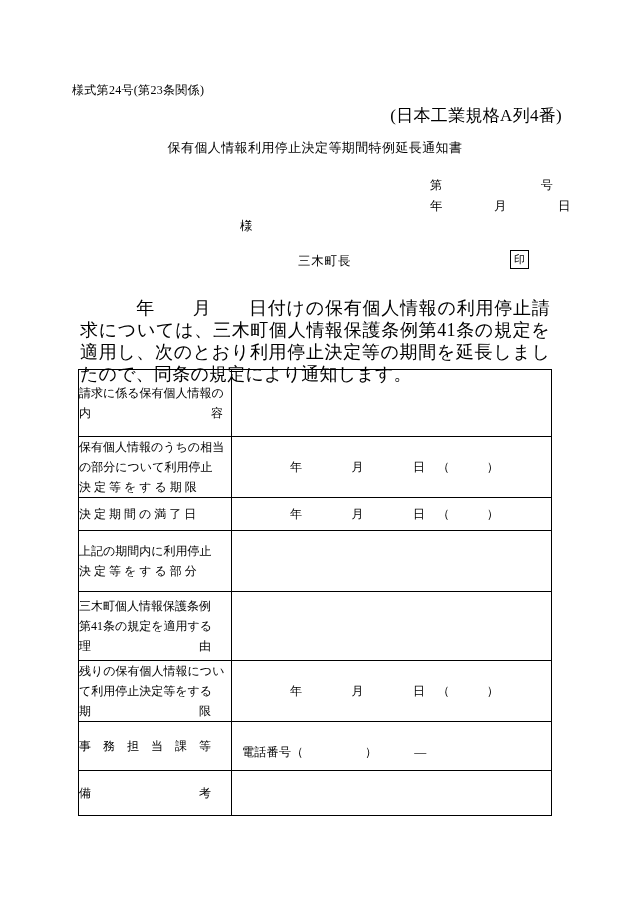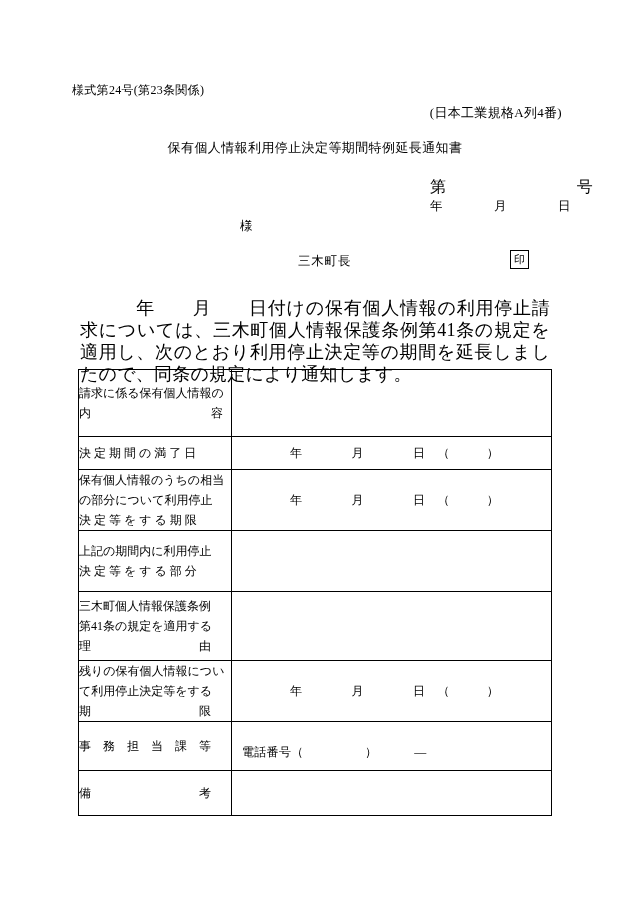--- a/index.html
+++ b/index.html
@@ -25,37 +25,37 @@
     position: absolute;
     left: 72px;
     top: 82px;
     font-size: 12px;
     letter-spacing: 0.3px;
   }
   .jis-note {
     position: absolute;
     right: 68px;
     top: 104px;
-    font-size: 13px;
+    font-size: 17px;
     letter-spacing: 0.3px;
   }
   .doc-title {
     position: absolute;
     left: 0;
     right: 0;
     top: 139px;
     text-align: center;
     font-size: 13px;
     letter-spacing: 0.4px;
   }
   .number-line {
     position: absolute;
     left: 430px;
     top: 177px;
-    font-size: 16px;
+    font-size: 12px;
     letter-spacing: 0.3px;
     white-space: pre;
   }
   .date-line {
     position: absolute;
     left: 430px;
     top: 198px;
     font-size: 12.5px;
     letter-spacing: 0.3px;
     white-space: pre;
@@ -170,42 +170,42 @@
               <span>請求に係る保有個人情報の</span>
             </div>
           <div class="spread">
               <span>内　　　　　　　　　　容</span>
             </div>
         </td>
         <td class="value"></td>
       </tr>
 
       <tr>
+        <td class="label" style="height:52px;">
+          <div>保有個人情報のうちの相当</div>
+          <div>の部分について利用停止</div>
+          <div>決 定 等 を す る 期 限</div>
+        </td>
+        <td class="value">
+          <span class="ymd">年　　　　月　　　　日　（　　　）</span>
+        </td>
+      </tr>
+
+      <tr>
         <td class="label" style="height:32px;">
           <div class="spread">
               <span>決 定 期 間 の 満 了 日</span>
             </div>
         </td>
         <td class="value">
           <span class="ymd">年　　　　月　　　　日　（　　　）</span>
         </td>
       </tr>
 
       <tr>
-        <td class="label" style="height:52px;">
-          <div>保有個人情報のうちの相当</div>
-          <div>の部分について利用停止</div>
-          <div>決 定 等 を す る 期 限</div>
-        </td>
-        <td class="value">
-          <span class="ymd">年　　　　月　　　　日　（　　　）</span>
-        </td>
-      </tr>
-
-      <tr>
         <td class="label" style="height:60px;">
           <div>上記の期間内に利用停止</div>
           <div>決 定 等 を す る 部 分</div>
         </td>
         <td class="value"></td>
       </tr>
 
       <tr>
         <td class="label" style="height:68px;">
           <div>三木町個人情報保護条例</div>

